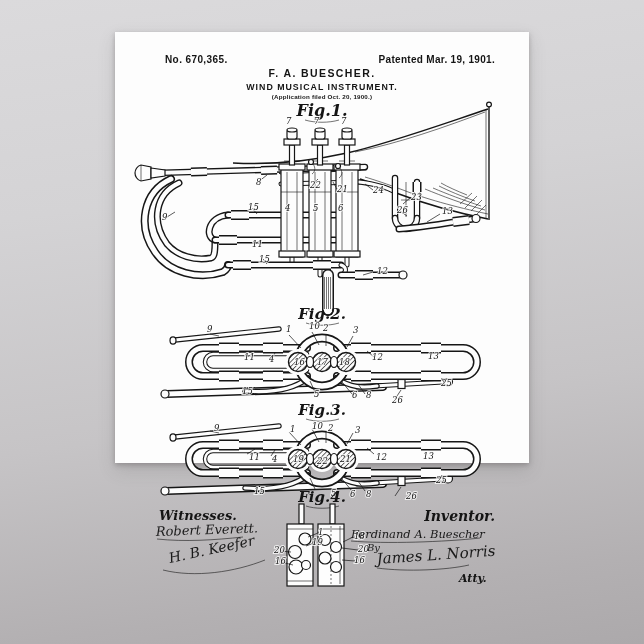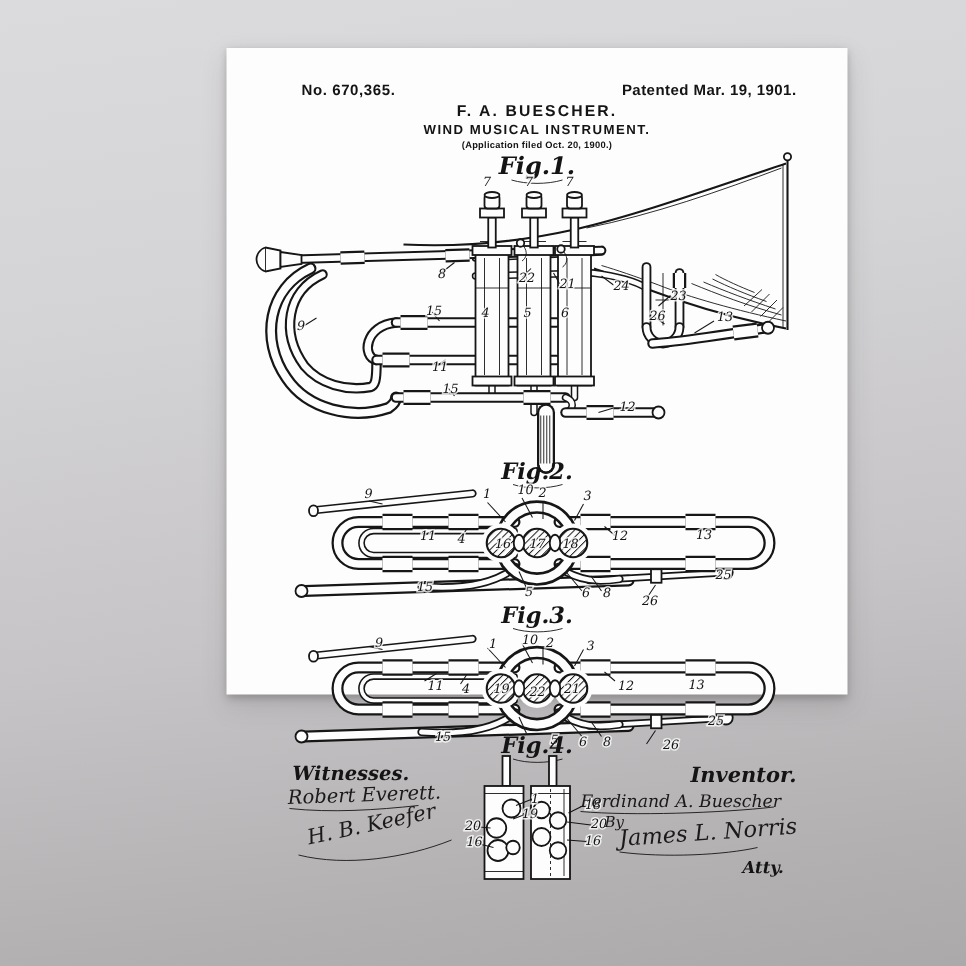--- a/index.html
+++ b/index.html
@@ -8,21 +8,20 @@
     font-family:"Liberation Sans",sans-serif;
   }
   .wall{
     position:relative;width:644px;height:644px;
     background:linear-gradient(172deg,#dbdadc 0%,#d4d3d5 30%,#c6c4c6 62%,#b3b0b2 88%,#aca9ab 100%);
   }
   .poster{
     position:absolute;left:115px;top:32px;width:414px;height:431px;
     background:#fdfdfd;
     box-shadow:0 2px 5px rgba(80,75,78,.35),0 7px 16px rgba(80,75,78,.18);
-    margin-left:36px;
   }
   svg{display:block;}
   
   .ko{stroke:#161616;fill:none;stroke-linecap:round;}
   .ki{stroke:#fdfdfd;fill:none;stroke-linecap:round;}
   .fo{stroke:#161616;fill:none;stroke-linecap:butt;}
   .fi{stroke:#fdfdfd;fill:none;stroke-linecap:butt;}
   .ln{stroke:#161616;fill:none;stroke-width:1.4;}
   .tn{stroke:#161616;fill:none;stroke-width:.6;}
   .ld{stroke:#161616;fill:none;stroke-width:.7;}

